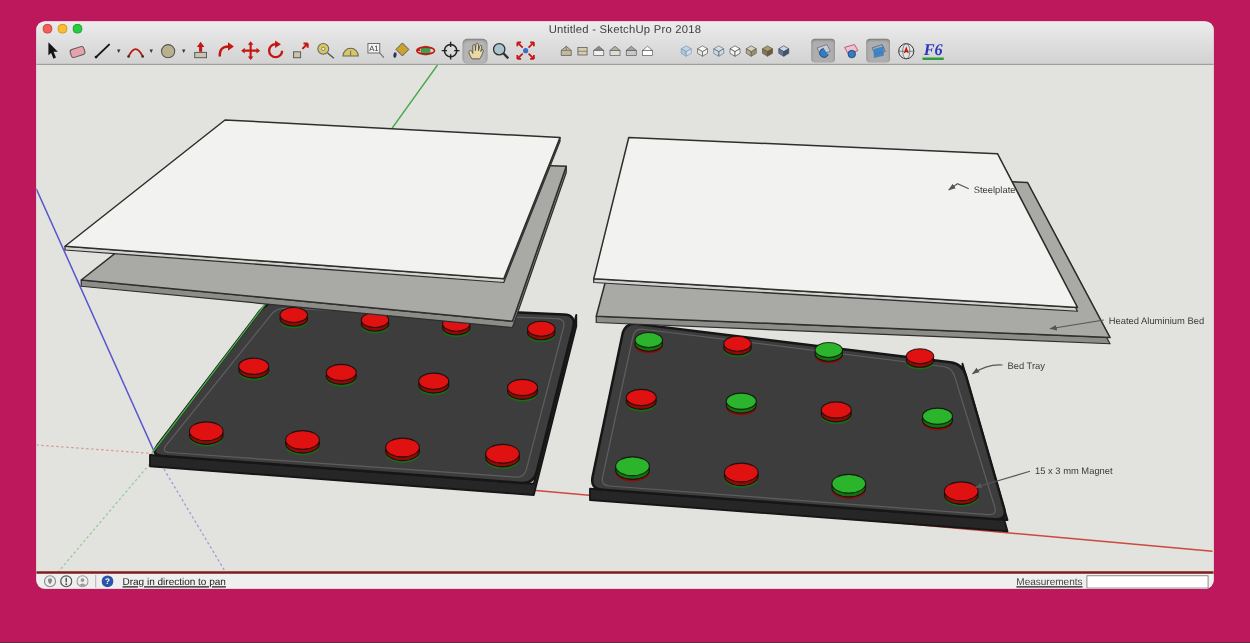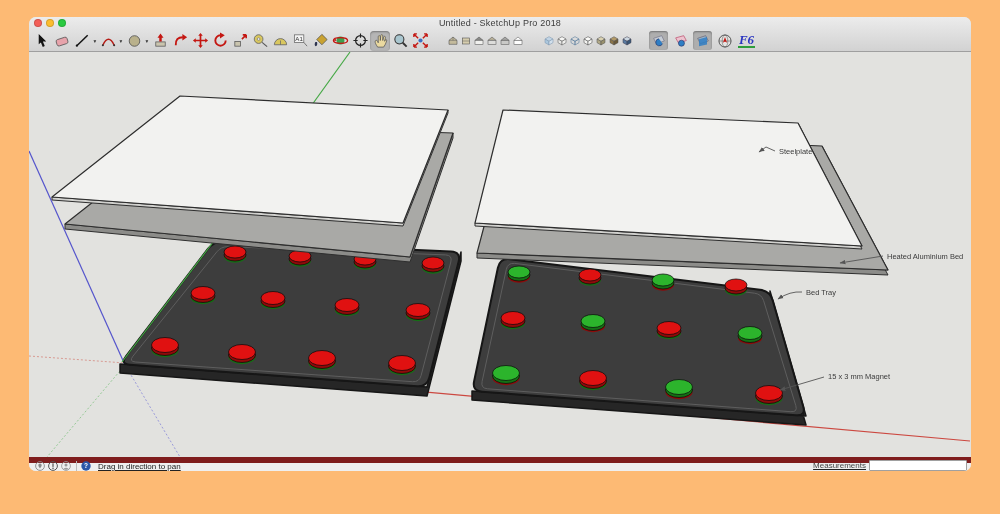--- a/index.html
+++ b/index.html
@@ -1,17 +1,17 @@
 <!DOCTYPE html>
 <html><head>
 <meta charset="utf-8">
 <style>
   html,body{margin:0;padding:0;background:#000;}
   *{box-sizing:border-box;}
-  #stage{position:relative;width:1000px;height:514px;background:#fdba74;overflow:hidden;
+  #stage{position:relative;width:1000px;height:514px;background:#be185d;overflow:hidden;
          font-family:"Liberation Sans",sans-serif;}
   #win{position:absolute;left:29px;top:17px;width:942px;height:454px;border-radius:7px;
        overflow:hidden;background:#e2e2df;}
   
   #titlebar{position:relative;height:13px;background:linear-gradient(#ececec,#e2e2e2);}
   #lights{position:absolute;left:5px;top:2px;display:flex;gap:4px;}
   .light{width:8px;height:8px;border-radius:50%;border:0.5px solid rgba(0,0,0,.15);}
   #title{position:absolute;left:0;right:0;top:1px;text-align:center;font-size:9px;
          color:#3d3d3d;letter-spacing:.2px;}
   #toolbar{position:relative;height:22px;background:linear-gradient(#e2e2e2,#d2d2d2);
@@ -27,22 +27,22 @@
   .ebtn{width:19px;height:19px;display:flex;align-items:center;justify-content:center;
         border-radius:3px;flex:0 0 auto;margin-right:3px;}
   .ebtn svg{width:16px;height:16px;display:block;}
   .ebtn.pressed{background:#aeaeae;box-shadow:inset 0 1px 2px rgba(0,0,0,.35);}
   .f6{font-family:"Liberation Serif",serif;font-style:italic;font-weight:bold;
       font-size:13px;color:#2a35c0;border-bottom:2px solid #2e9e3c;line-height:13px;padding:0 1px;}
   
   #viewport{position:relative;height:405px;background:#e2e2df;text-align:center;}
   #scene{position:absolute;left:0;top:0;width:942px;height:405px;}
   
-  #statusbar{position:relative;height:14px;background:#efefef;border-top:6px solid #7f1d1d;
-             display:flex;align-items:flex-end;padding:0 4px 0 6px;font-size:8px;color:#222;text-decoration:underline;}
+  #statusbar{position:relative;height:14px;background:#efefef;border-top:2px solid #7f1d1d;
+             display:flex;align-items:center;padding:0 4px 0 6px;font-size:8px;color:#222;text-decoration:underline;}
   .sicon{width:10px;height:10px;margin-right:3px;flex:0 0 auto;}
   .sdiv{width:1px;height:10px;background:#bdbdbd;margin:0 4px 0 2px;}
   #hint{margin-left:4px;}
   #measure-wrap{margin-left:auto;display:flex;align-items:center;gap:3px;}
   #measure-label{color:#444;}
   #measure-input{width:98px;height:11px;border:1px solid #a0a0a0;background:#fff;
                  font-size:8px;padding:0 2px;border-radius:1px;}
   svg text{font-family:"Liberation Sans",sans-serif;}
 </style>
 </head>

